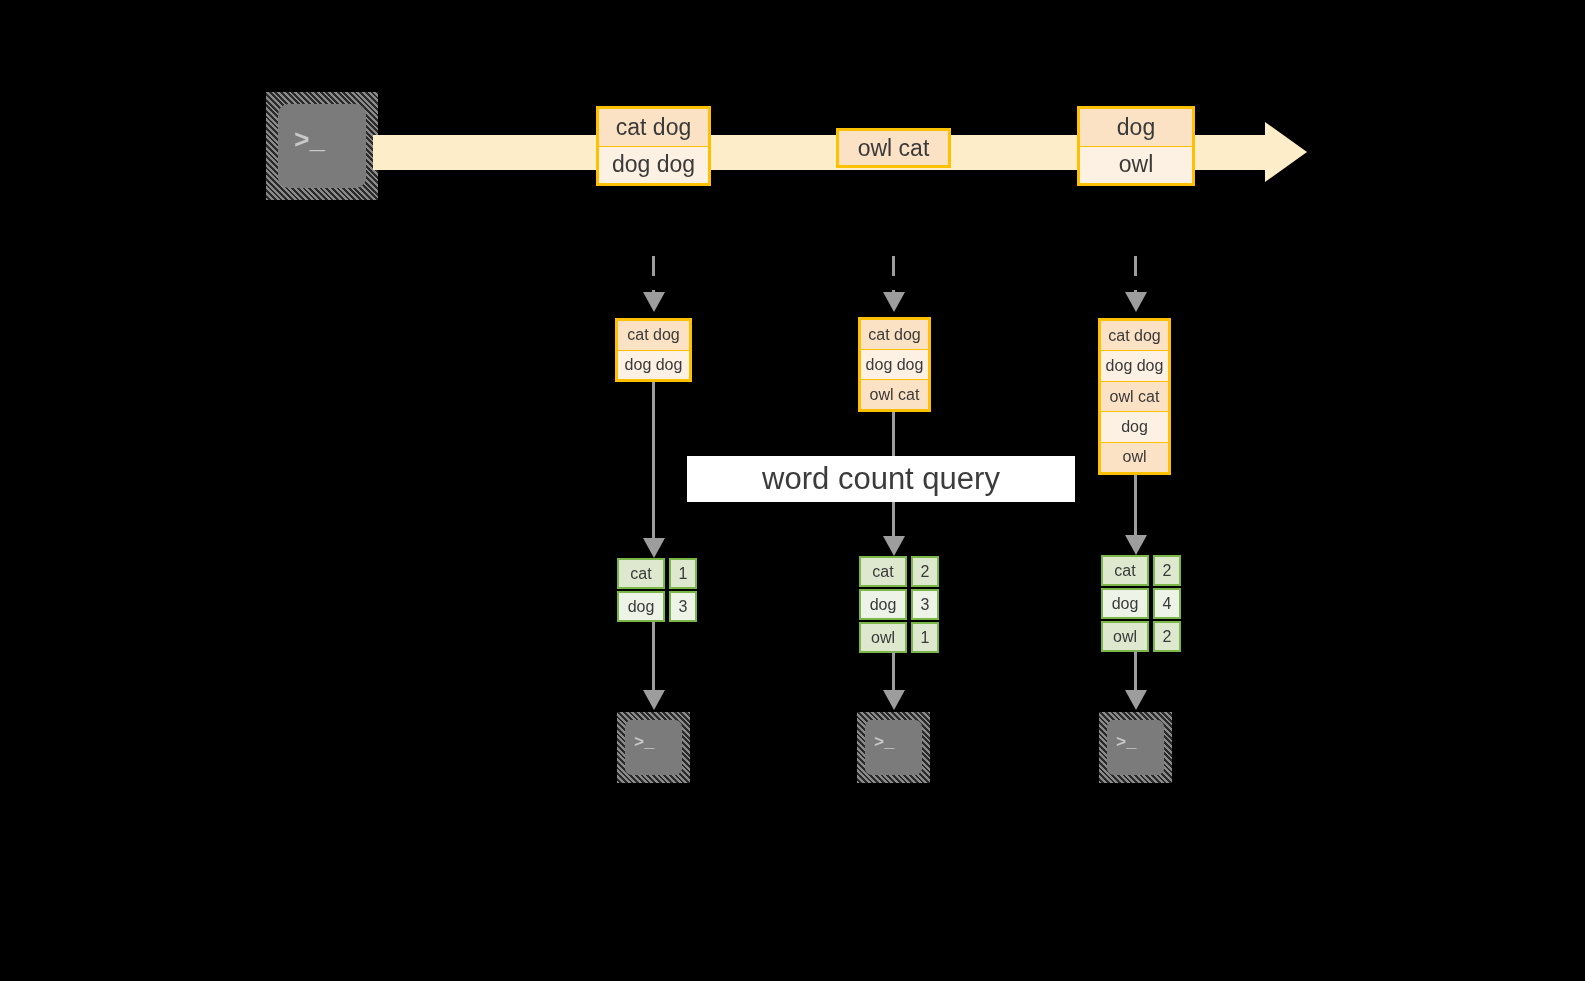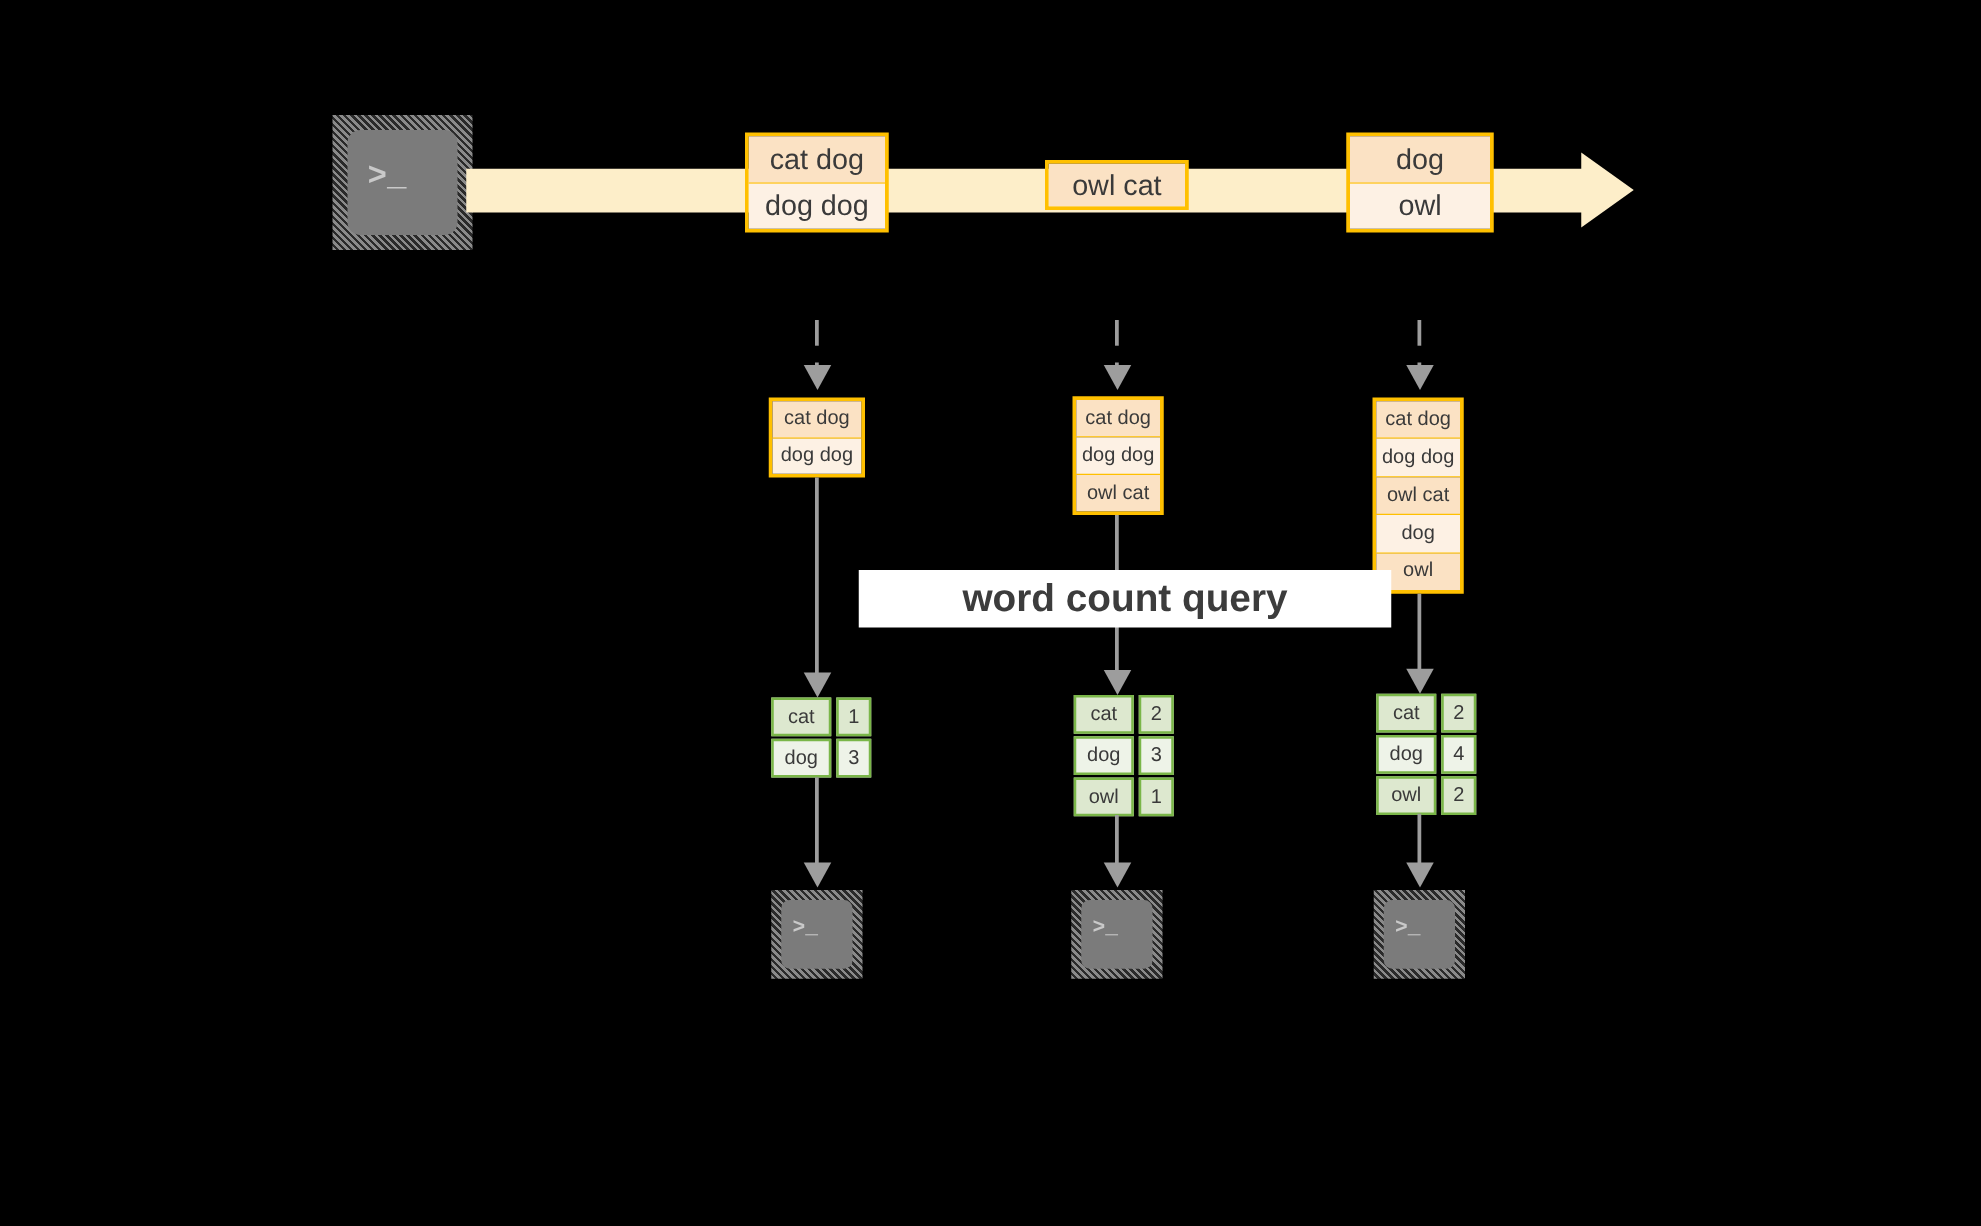--- a/index.html
+++ b/index.html
@@ -262,15 +262,15 @@
   </div>
 
   <div class="vline" style="left:1134px; top:651px; height:43px;"></div>
   <div class="vhead" style="left:1125px; top:690px;"></div>
 
   <div class="term" style="left:1099px; top:712px; width:73px; height:71px;">
     <div class="term-inner" style="left:8px; top:8px; right:8px; bottom:8px;"></div>
     <div class="term-glyph" style="left:17px; top:22px; font-size:17px;">&gt;_</div>
   </div>
 
-  <div class="qlabel" style="left:687px; top:456px; width:426px; height:46px;font-weight:bold;">word count query</div>
+  <div class="qlabel" style="left:687px; top:456px; width:388px; height:46px;">word count query</div>
 
 </div>
 
 </body></html>

